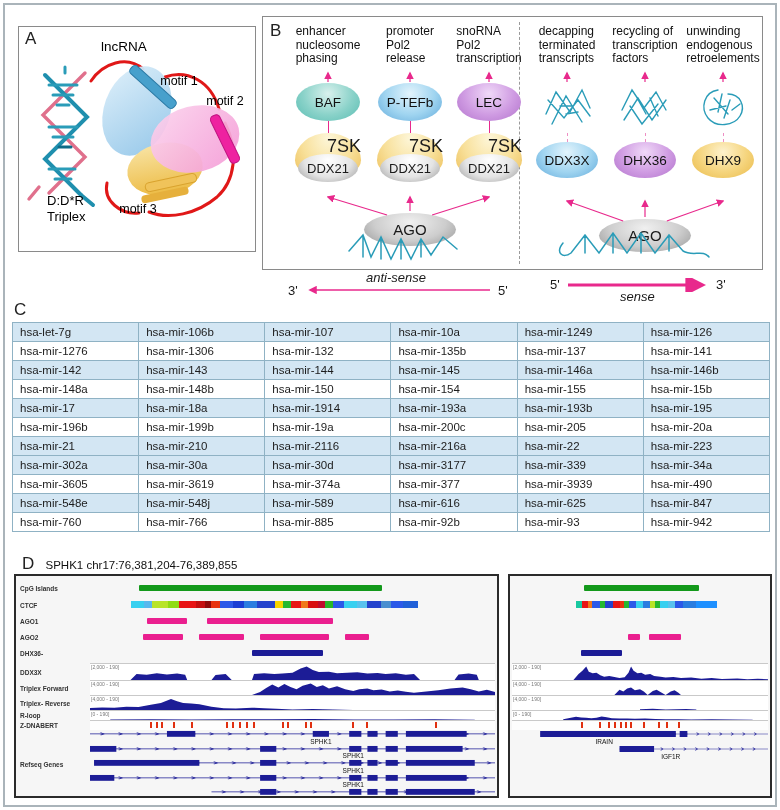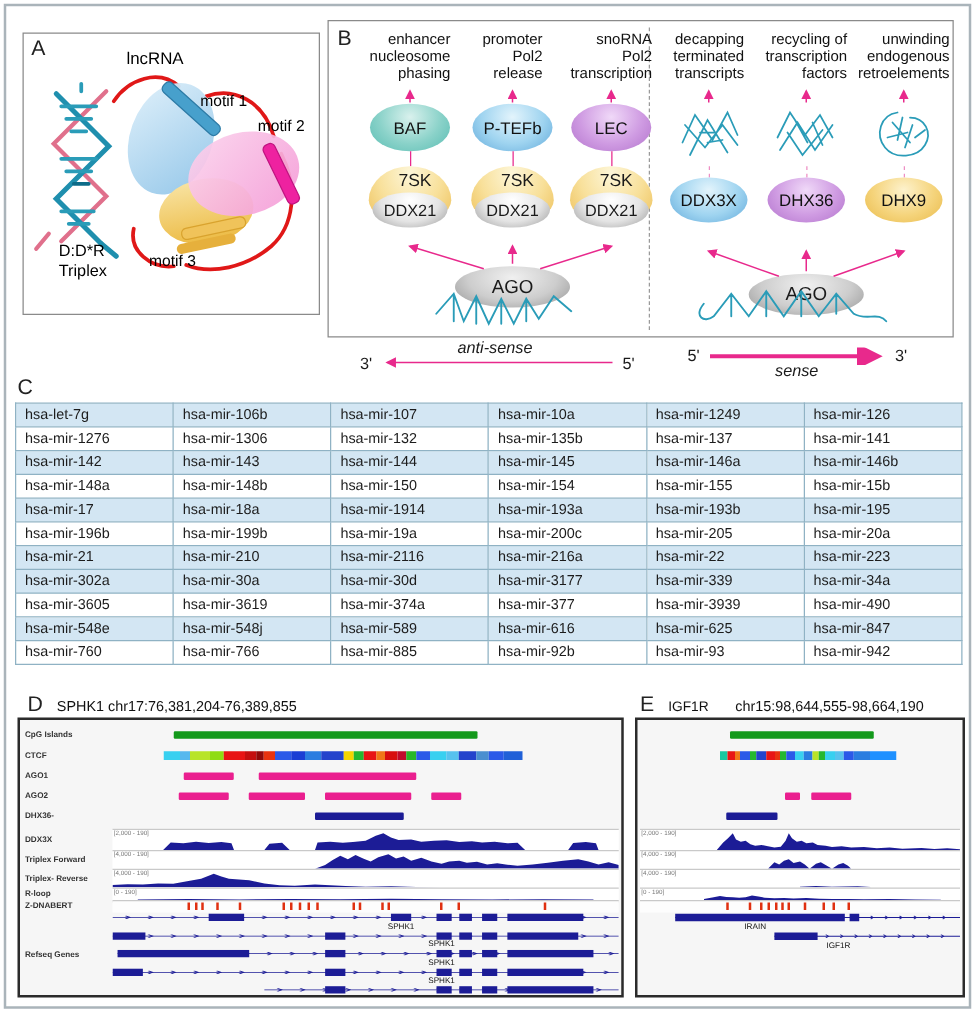--- a/index.html
+++ b/index.html
@@ -8,33 +8,33 @@
   .pletter{font-size:17px;color:#222;}
   
   .panelA{position:absolute;left:18px;top:26px;width:236px;height:224px;border:1px solid #8a8a8a;background:#fff;}
   .panelA .pletter{position:absolute;left:6px;top:2px;}
   
   .panelB{position:absolute;left:262px;top:16px;width:499px;height:252px;border:1px solid #8a8a8a;background:#fff;}
   .panelB .pletter{position:absolute;left:7px;top:4px;}
   .bdiv{position:absolute;left:256px;top:5px;bottom:5px;border-left:1px dashed #9a9a9a;}
   .bhalf{position:absolute;top:6px;height:240px;}
   .bcol{position:absolute;top:2px;width:86px;display:flex;flex-direction:column;align-items:center;}
-  .bhead{font-size:12px;line-height:1.14;text-align:right;white-space:pre-line;height:44px;color:#111;}
+  .bhead{font-size:12px;line-height:1.14;text-align:left;white-space:pre-line;height:44px;color:#111;}
   .uparr{margin:1px 0 0 0;}
   .oval{border-radius:50%;display:flex;align-items:center;justify-content:center;font-size:13.5px;color:#111;}
   .fill-baf{background:radial-gradient(ellipse at 50% 28%,#d9f1ed 0%,#8ad2c9 55%,#58bcb2 100%);}
   .fill-ptefb{background:radial-gradient(ellipse at 50% 28%,#e3f4fc 0%,#9fd4f0 55%,#61a9da 100%);}
   .fill-lec{background:radial-gradient(ellipse at 50% 28%,#f0d9f8 0%,#cf9be2 55%,#b273cc 100%);}
   .fill-dhx9{background:radial-gradient(ellipse at 50% 28%,#fdf2cd 0%,#f5d47c 55%,#e9ba4a 100%);}
   .fill-gray{background:radial-gradient(ellipse at 50% 28%,#f0f0f0 0%,#cdcdcd 55%,#949494 100%);}
   .vline{width:1px;height:12px;background:#e8298c;}
   .vdash{width:0;height:9px;border-left:1px dashed #ee8ec4;}
   .arch{position:relative;width:66px;height:50px;}
   .arch .dome{position:absolute;left:0;top:0;width:66px;height:44px;border-radius:50% 50% 42% 42%/62% 62% 38% 38%;background:radial-gradient(ellipse at 50% 12%,#fdf6d8 0%,#f8e09a 55%,#eec25e 100%);}
-  .arch .rna7sk{position:absolute;left:4px;top:3px;width:66px;text-align:center;font-size:14px;}
+  .arch .rna7sk{position:absolute;left:16px;top:3px;width:66px;text-align:center;font-size:18px;}
   .arch .ddx21{position:absolute;left:3px;top:21px;width:60px;height:28px;border-radius:50%;background:radial-gradient(ellipse at 50% 22%,#ffffff 0%,#e4e4e4 55%,#9c9c9c 100%);display:flex;align-items:center;justify-content:center;font-size:13px;}
   .ago{position:absolute;border-radius:50%;display:flex;align-items:center;justify-content:center;font-size:15px;}
   .ovl{position:absolute;left:0;top:0;pointer-events:none;}
   
   .senserow{position:absolute;left:262px;top:270px;width:499px;height:32px;font-size:13px;}
   .senserow .it{font-style:italic;}
   .senselab{position:absolute;}
   
   .cletter{position:absolute;left:14px;top:300px;}
   .tableC{position:absolute;left:12px;top:322px;width:758px;border-collapse:collapse;table-layout:fixed;}
@@ -605,25 +605,20 @@
             <rect x="42" y="1" width="4.0000000000000036" height="6" fill="#1c1c96"></rect>
             <rect x="64" y="1" width="3.0000000000000027" height="6" fill="#1c1c96"></rect>
             <rect x="68.5" y="1" width="2.499999999999991" height="6" fill="#1c1c96"></rect>
             <rect x="73" y="1" width="3.0000000000000027" height="6" fill="#1c1c96"></rect>
             <rect x="78" y="1" width="16.999999999999993" height="6" fill="#1c1c96"></rect>
           </svg>
         </div>
       </div>
   </div>
 
-  <div class="ghead" style="left:512px;top:554px;">
-    <span class="pletter">E</span>
-    <span style="font-size:11px;">IGF1R</span>
-    <span style="margin-left:18px;">chr15:98,644,555-98,664,190</span>
-  </div>
   <div class="gbox boxE">
     <div class="tarea tareaE" id="etracks">
         <div class="annbar" style="left: 28%; width: 45%; top: 9px; height: 6px; background: rgb(19, 153, 27);"></div>
         <div class="ctcfbar" style="left: 25%; width: 55%; top: 25px; height: 7px;">
           <div style="flex-grow: 0.8; background: rgb(24, 200, 160);"></div>
           <div style="flex-grow: 0.7; background: rgb(232, 21, 21);"></div>
           <div style="flex-grow: 0.5; background: rgb(240, 120, 24);"></div>
           <div style="flex-grow: 1; background: rgb(43, 89, 232);"></div>
           <div style="flex-grow: 0.7; background: rgb(37, 184, 48);"></div>
           <div style="flex-grow: 1; background: rgb(36, 67, 204);"></div>

